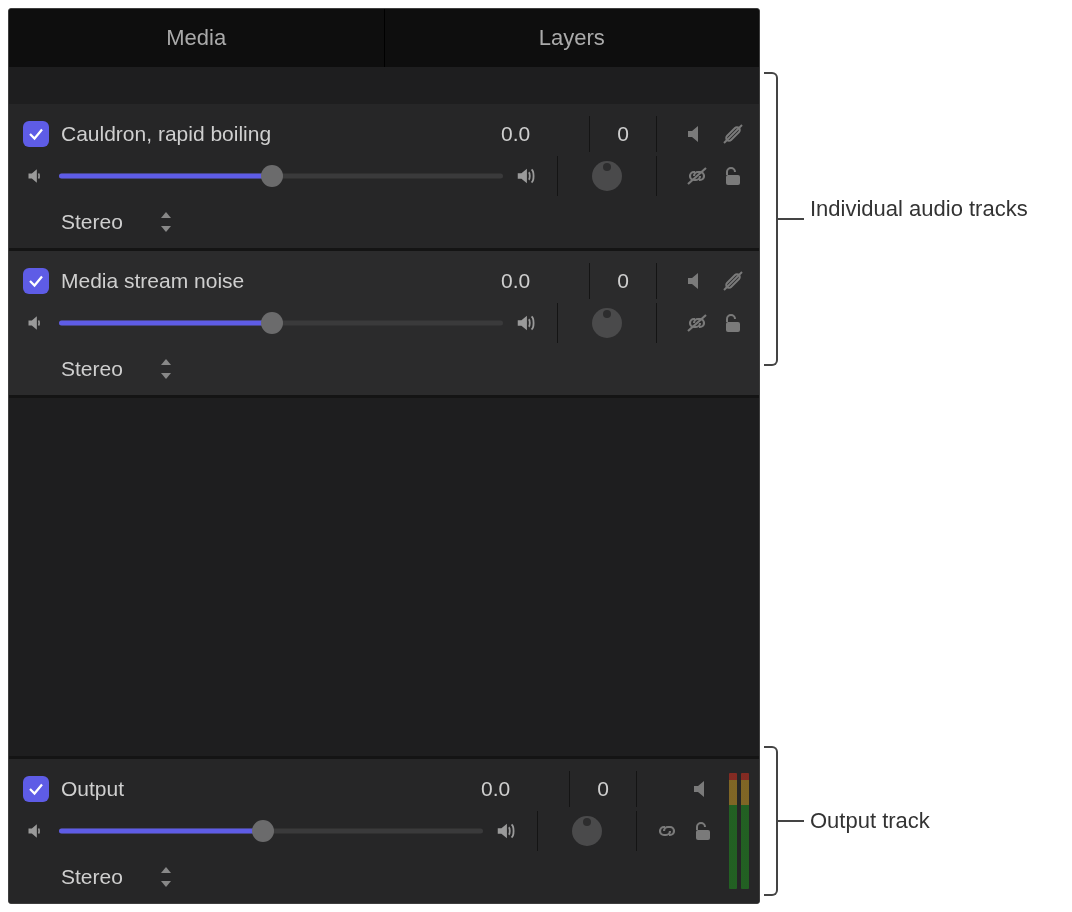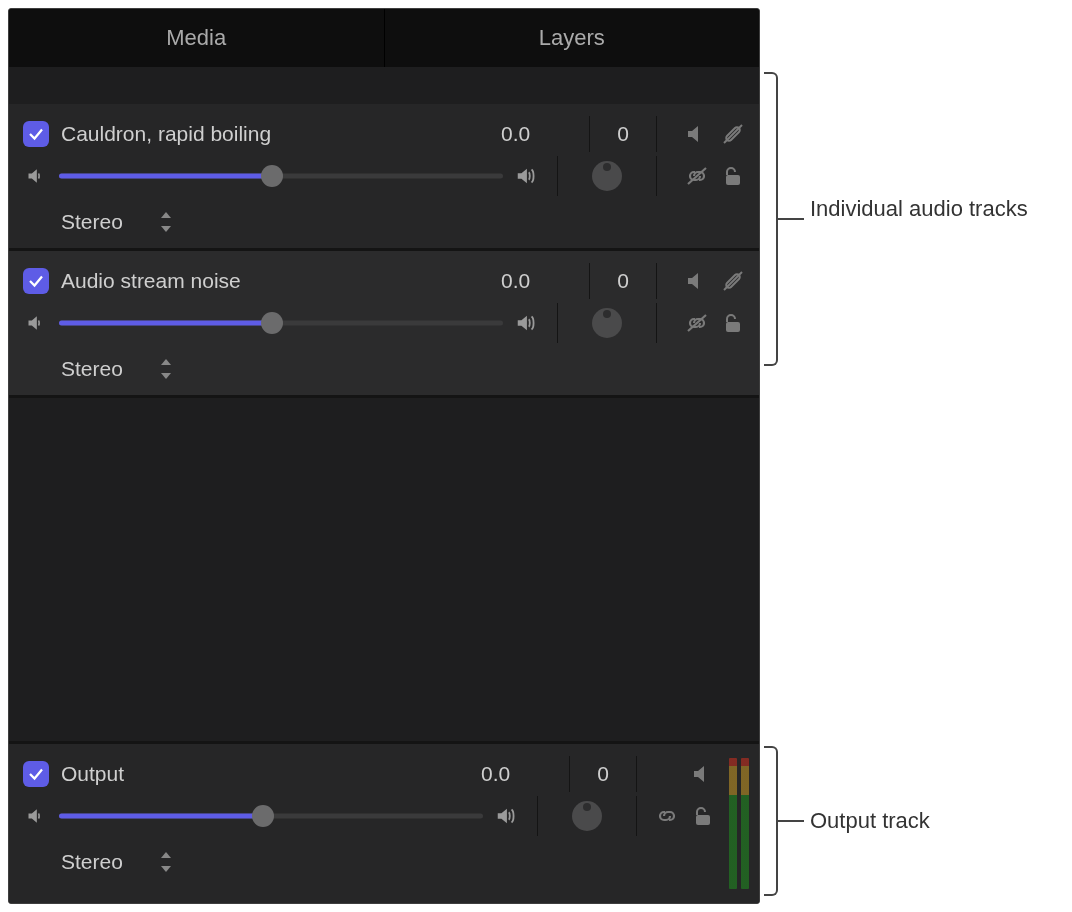--- a/index.html
+++ b/index.html
@@ -45,21 +45,21 @@
   .knobcell{width:62px;display:flex;justify-content:center;}
   .knob{width:30px;height:30px;border-radius:50%;background:#4a4a4b;position:relative;}
   .knob .marker{position:absolute;width:8px;height:8px;border-radius:50%;background:#2d2d2e;top:2px;left:50%;transform:translateX(-50%);}
   .row3{display:flex;align-items:flex-end;height:34px;margin-top:4px;padding-left:38px;}
   .channelsel{color:var(--txt);font-size:21px;display:flex;align-items:center;gap:36px;}
   .updown{width:14px;height:20px;position:relative;color:#888;}
   .updown::before,.updown::after{content:"";position:absolute;left:2px;border-left:5px solid transparent;border-right:5px solid transparent;}
   .updown::before{top:0;border-bottom:6px solid currentColor;}
   .updown::after{bottom:0;border-top:6px solid currentColor;}
   .filler{flex:1;background:var(--bg);}
-  .output{border-top:3px solid var(--divider);background:var(--panel);padding:12px 14px 29px 14px;position:relative;}
+  .output{border-top:3px solid var(--divider);background:var(--panel);padding:12px 14px 14px 14px;position:relative;}
   .meters{position:absolute;right:10px;top:14px;bottom:14px;display:flex;gap:4px;}
   .meter{width:8px;border-radius:1px;background:linear-gradient(to bottom,#d02f1f 0%,#d02f1f 6%,#c99a24 6%,#c99a24 28%,#1f8f1f 28%,#1f8f1f 100%);opacity:0.55;}
   
   .callout{position:absolute;font-size:22px;color:#333;}
   .bracket{position:absolute;border:2px solid var(--callout);border-left:none;}
   .bracket .tick{position:absolute;width:28px;height:2px;background:var(--callout);}
 </style>
 </head>
 <body>
 
@@ -148,21 +148,21 @@
         </div>
       </div>
 
       <div class="track alt">
         <div class="row1">
           <div class="chk">
             <svg viewBox="0 0 24 24">
                 <polyline points="4 12 10 18 20 6"></polyline>
               </svg>
           </div>
-          <div class="trackname">Audio stream noise</div>
+          <div class="trackname">Media stream noise</div>
           <div class="val">0.0</div>
           <div class="sep"></div>
           <div class="panval">0</div>
           <div class="sep"></div>
           <div class="iconcell">
             <span class="ico">
                 <svg viewBox="0 0 24 24" fill="currentColor">
                   <path d="M3 9v6h4l6 5V4L7 9H3z"></path>
                 </svg>
               </span>

